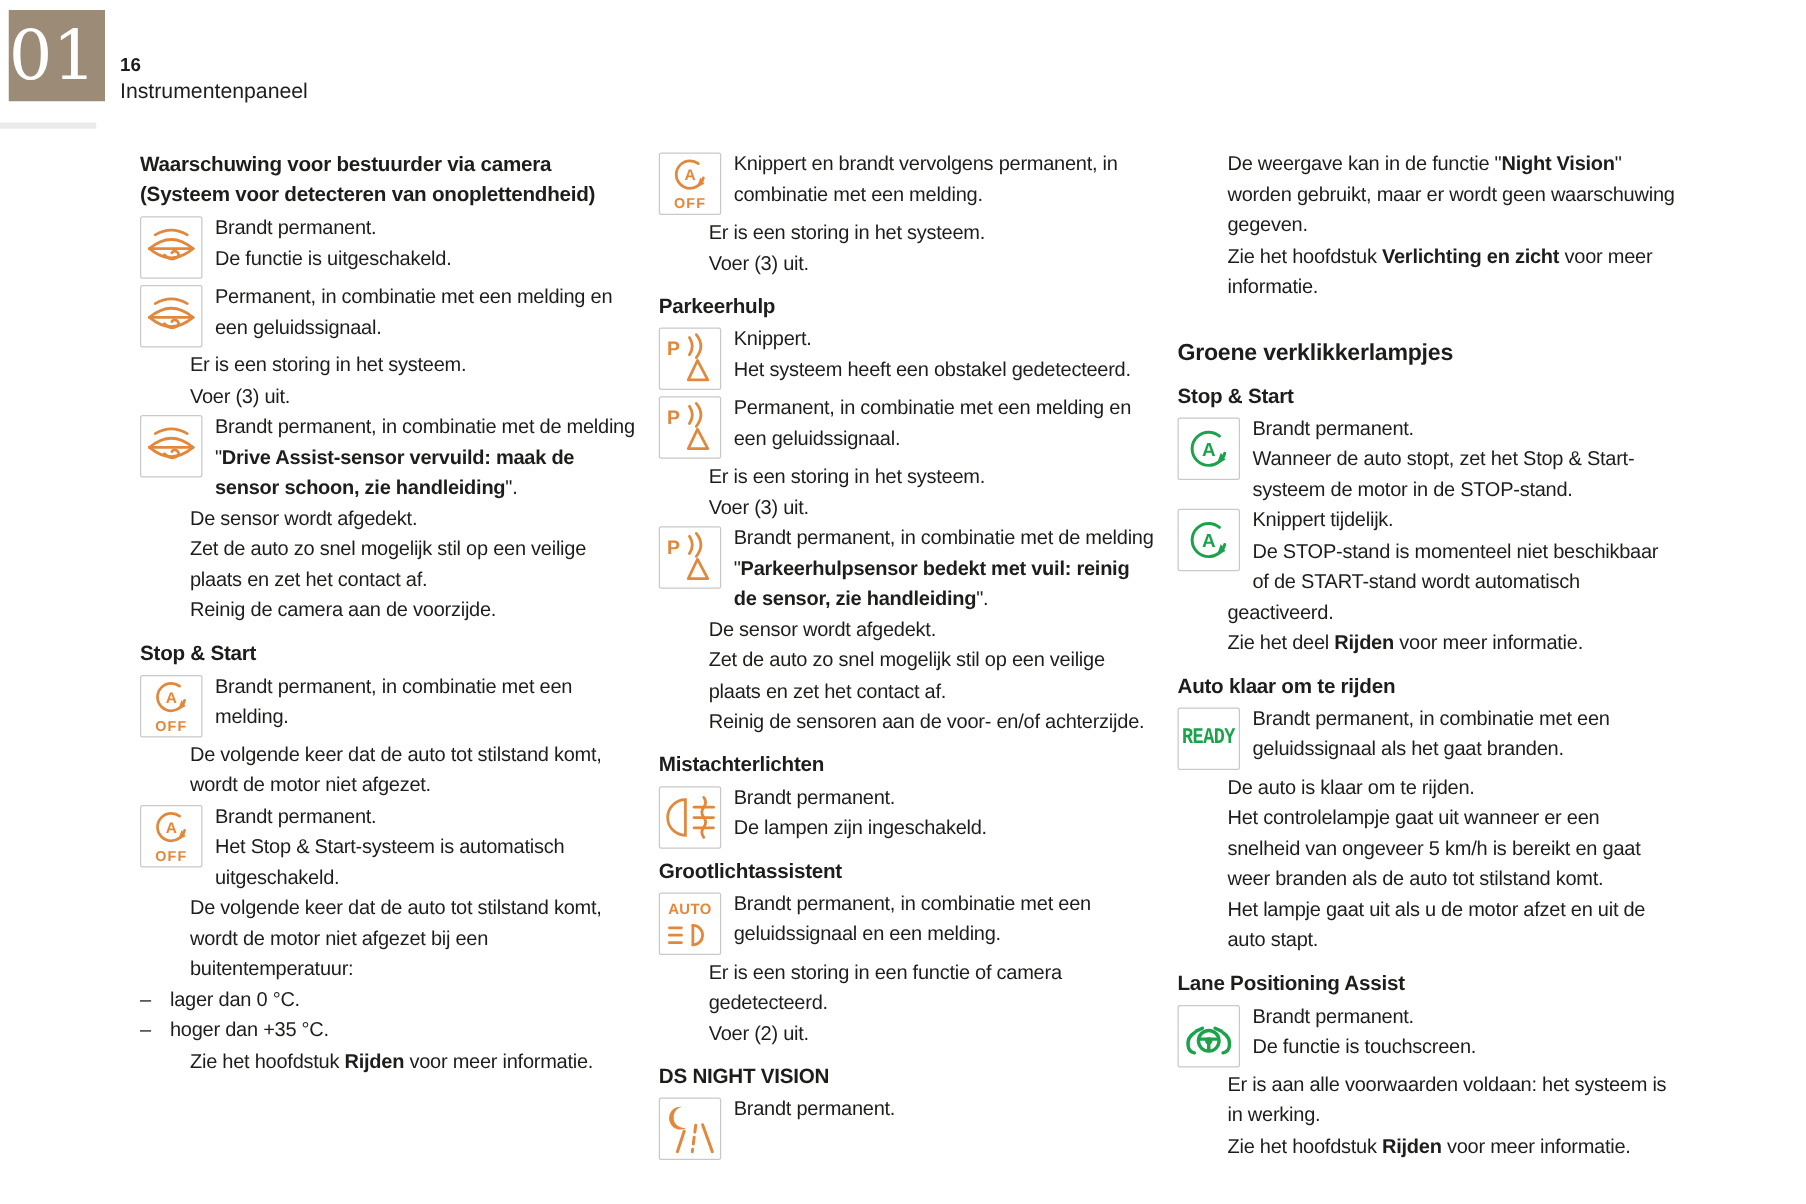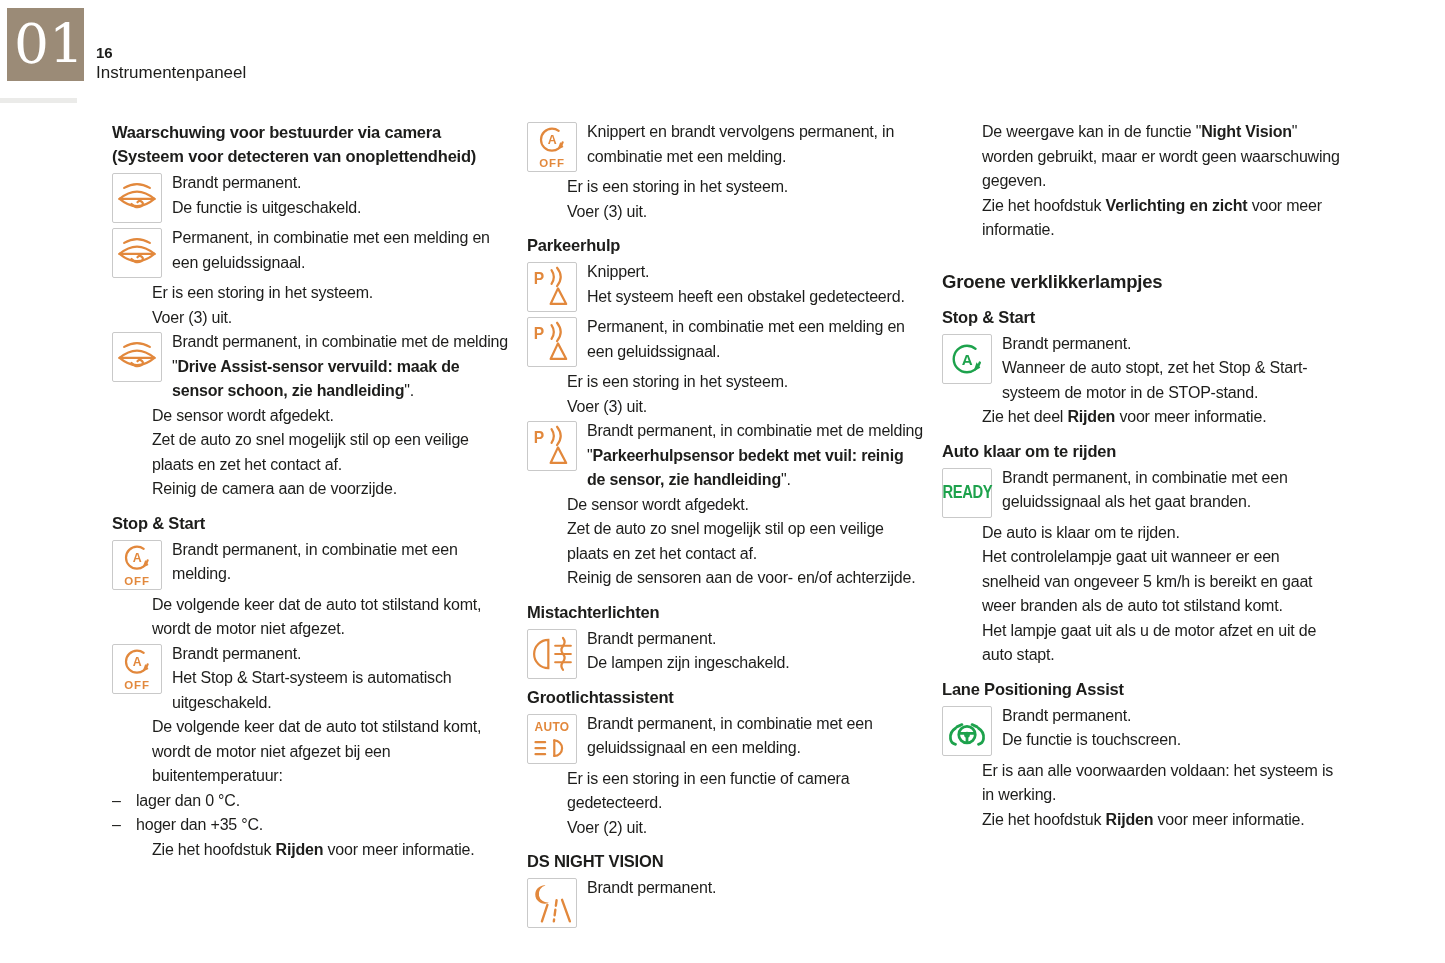--- a/index.html
+++ b/index.html
@@ -10,39 +10,39 @@
     --taupe:#9b8b77;
   }
   *{box-sizing:border-box;}
   html,body{margin:0;padding:0;}
   body{
     width:1445px;height:963px;background:#ffffff;color:var(--ink);
     font-family:"Liberation Sans",sans-serif;position:relative;overflow:hidden;
   }
   .chapter-tab{
     position:absolute;left:7px;top:8px;width:77px;height:73px;background:var(--taupe);
-    color:#fff;display:flex;align-items:center;justify-content:flex-end;
+    color:#fff;display:flex;align-items:center;justify-content:flex-start;
     font-family:"DejaVu Serif",serif;font-size:55px;line-height:1;
   }
   .tab-underline{position:absolute;left:0;top:98px;width:77px;height:5px;background:#ebebe9;}
   .pagenum{position:absolute;left:96px;top:44px;font-size:15px;font-weight:700;}
   .pagetitle{position:absolute;left:96px;top:63px;font-size:17px;}
   .cols{position:absolute;left:112px;top:120px;display:flex;gap:17px;}
   .col{width:398px;font-size:16px;line-height:24.5px;letter-spacing:-0.2px;}
   .col p{margin:0;clear:left;padding-left:40px;}
   h2,h3{clear:left;letter-spacing:-0.2px;}
   h3{font-size:16.5px;margin:9px 0 3px;line-height:24px;}
   h2.section{font-size:18.5px;margin:26px 0 10px;line-height:26px;}
   .col > :first-child{margin-top:0;}
   .entry{clear:left;}
   .entry p.cont{clear:none;}
   .line{}
   .icon-box{
     float:left;width:50px;height:50px;border:1px solid var(--border);border-radius:2px;
-    margin:2px 10px 3px 0;display:flex;align-items:center;justify-content:center;background:#fff;
+    margin:2px 10px 3px 0;display:flex;align-items:center;justify-content:center;background:#fff;font-family:Liberation Mono, monospace;
   }
   .icon-box svg{width:44px;height:44px;display:block;}
   .orange{color:var(--orange);}
   .green{color:var(--green);}
   .ready-txt{
     font-weight:700;color:var(--green);font-size:18px;letter-spacing:-0.5px;
     transform:scaleX(0.82);white-space:nowrap;
   }
   .bullet{display:flex;clear:left;}
   .bullet .dash{width:24px;flex:none;}
@@ -311,20 +311,29 @@
       <div class="entry">
         <span class="icon-box green">
             <svg viewBox="0 0 48 48">
               <use href="#ic-agreen"></use>
             </svg>
           </span>
         <div class="line">Brandt permanent.</div>
         <p class="cont">Wanneer de auto stopt, zet het Stop &amp; Start-systeem de motor in de STOP-stand.</p>
       </div>
 
+      <div class="entry">
+        <span class="icon-box green">
+            <svg viewBox="0 0 48 48">
+              <use href="#ic-agreen"></use>
+            </svg>
+          </span>
+        <div class="line">Knippert tijdelijk.</div>
+        <p class="cont">De STOP-stand is momenteel niet beschikbaar of de START-stand wordt automatisch geactiveerd.</p>
+      </div>
 
       <p><span>Zie het deel </span><span class="b">Rijden</span><span> voor meer informatie.</span></p>
 
       <h3>Auto klaar om te rijden</h3>
 
       <div class="entry">
         <span class="icon-box green">
             <span class="ready-txt">READY</span>
           </span>
         <p class="cont">Brandt permanent, in combinatie met een geluidssignaal als het gaat branden.</p>

